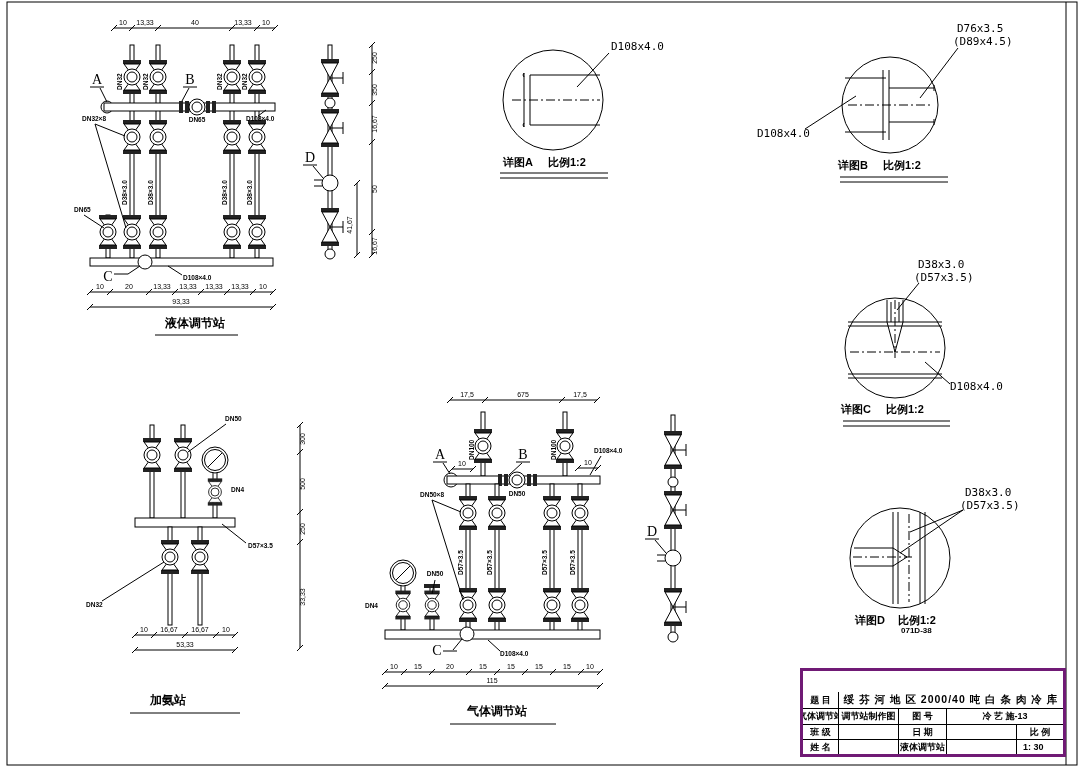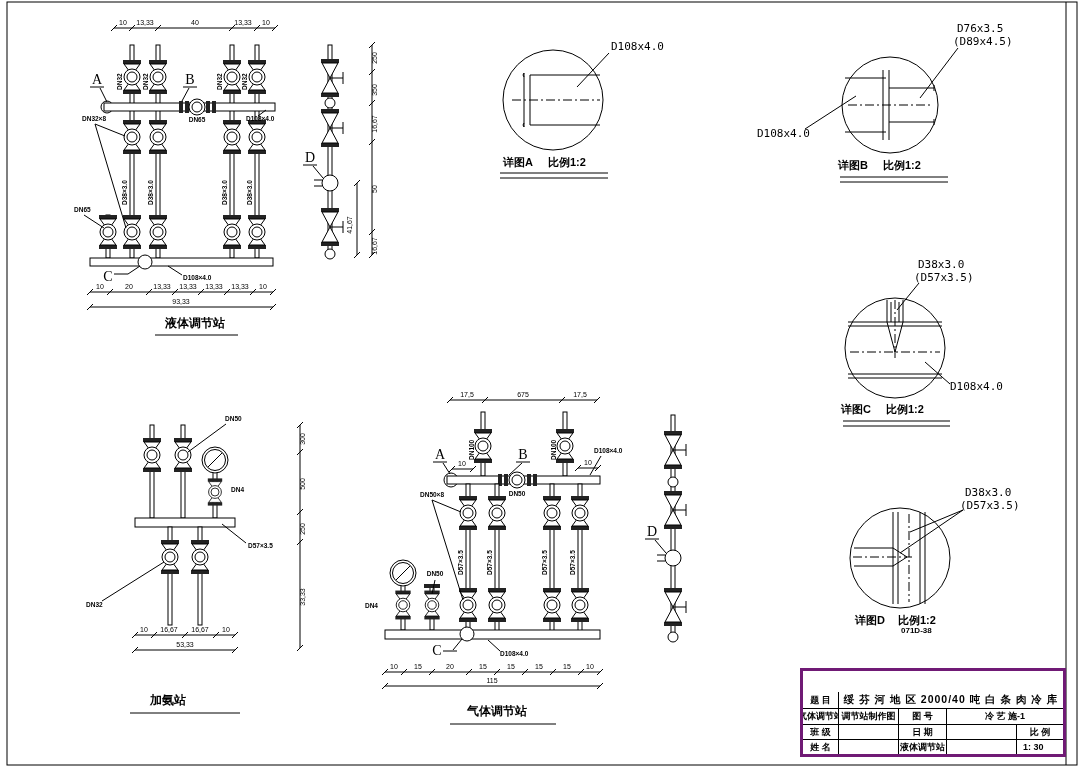--- a/index.html
+++ b/index.html
@@ -393,21 +393,21 @@
 </g>
 </svg>
 
 <div class="tblock">
   <div class="noR noB" style="grid-column:1/6"></div>
   <div>题 目</div>
   <div class="noR big" style="grid-column:2/6">绥 芬 河 地 区 2000/40 吨 白 条 肉 冷 库</div>
   <div>气体调节站</div>
   <div>调节站制作图</div>
   <div>图 号</div>
-  <div class="noR" style="grid-column:4/6">冷 艺 施-1</div>
+  <div class="noR" style="grid-column:4/6">冷 艺 施-13</div>
   <div>班 级</div>
   <div></div>
   <div>日 期</div>
   <div></div>
   <div class="noR">比 例</div>
   <div class="noB">姓 名</div>
   <div class="noB"></div>
   <div class="noB">液体调节站</div>
   <div class="noB"></div>
   <div class="noR noB" style="justify-content:flex-start;padding-left:6px;">1: 30</div>

